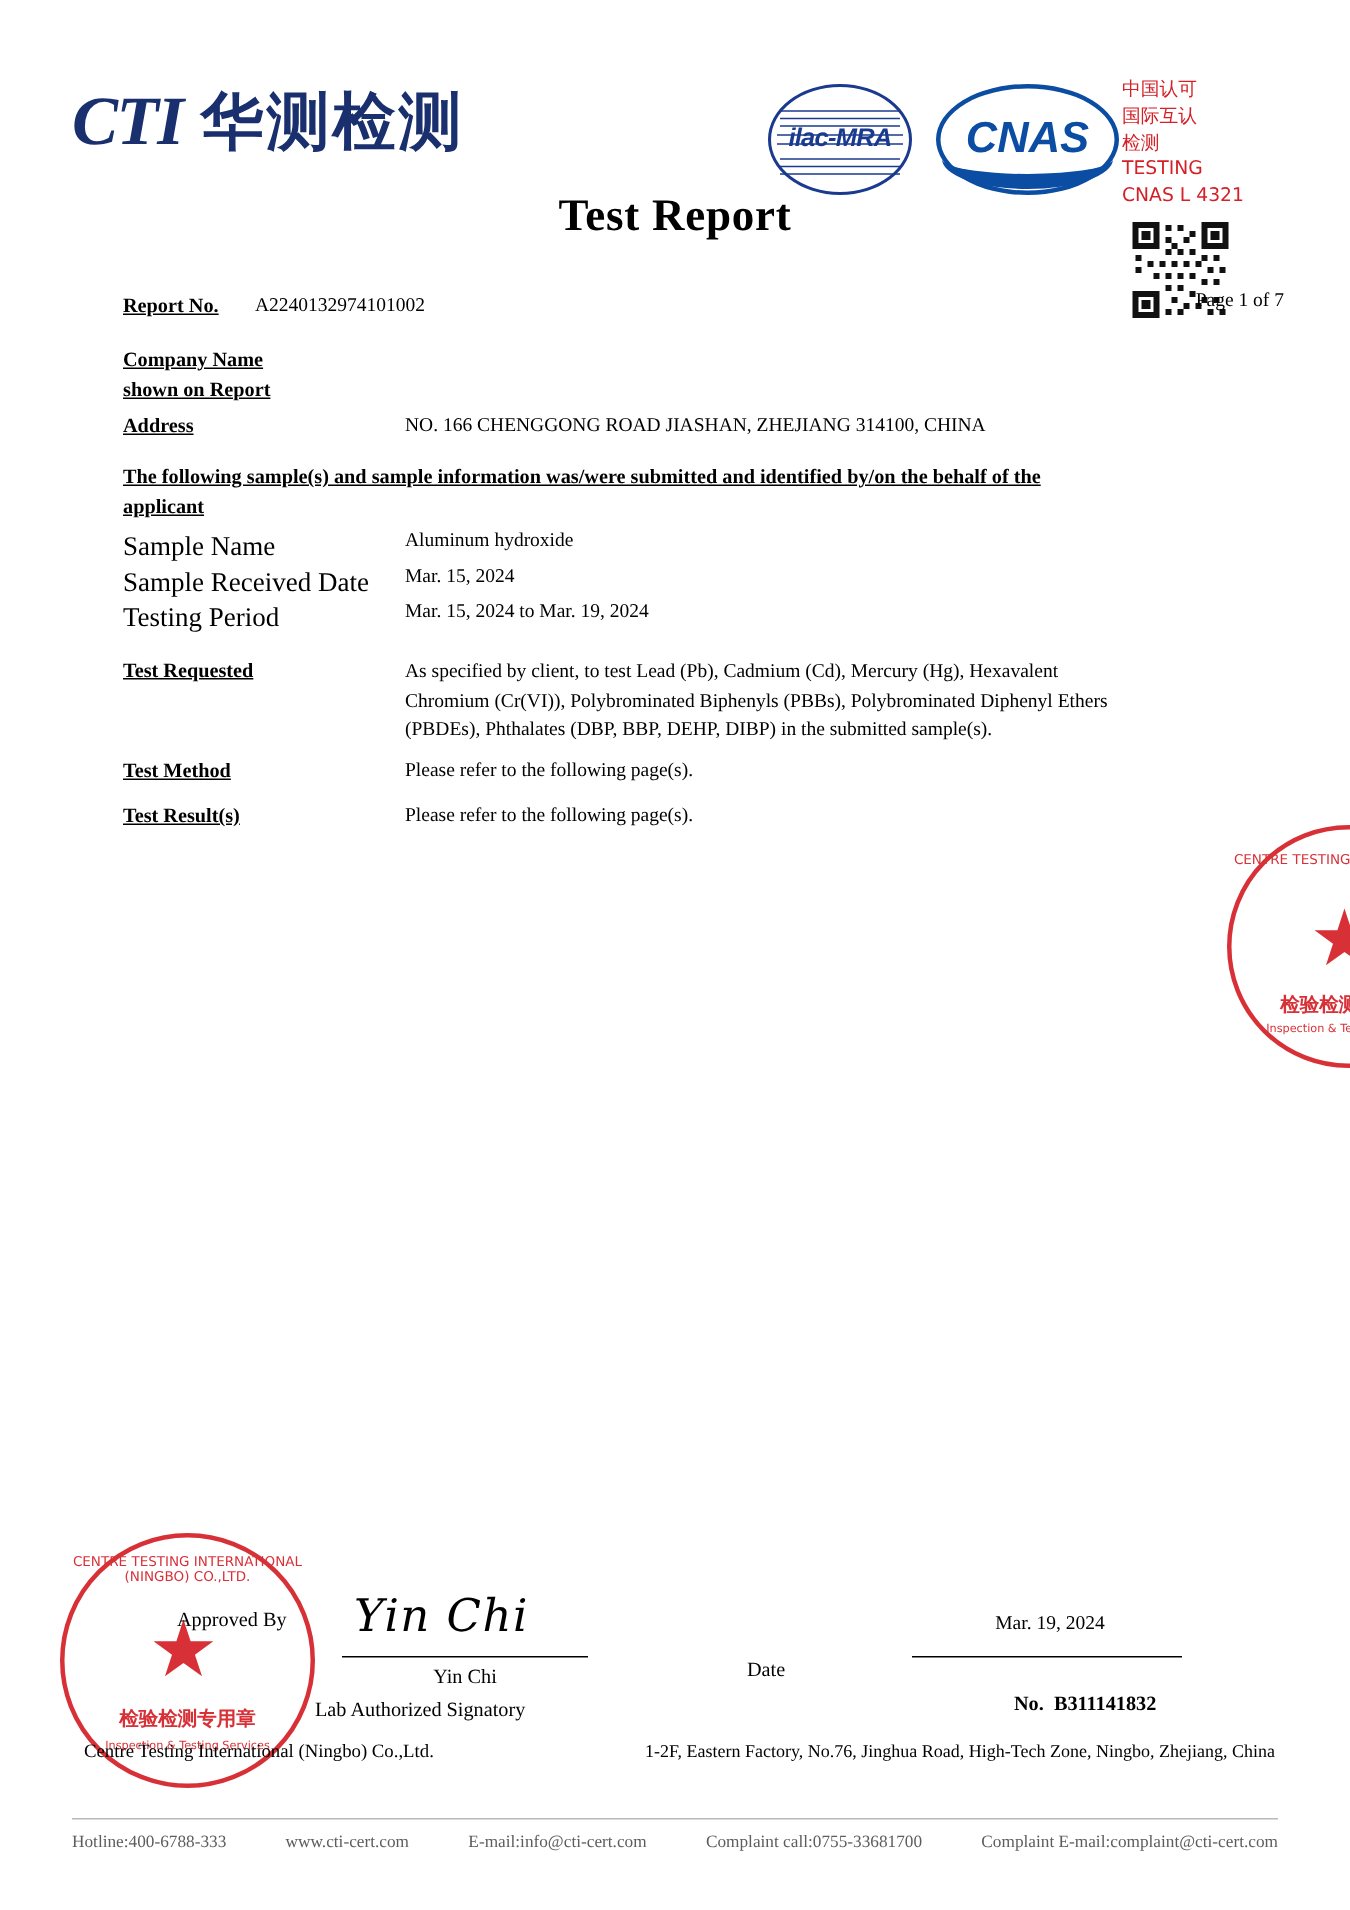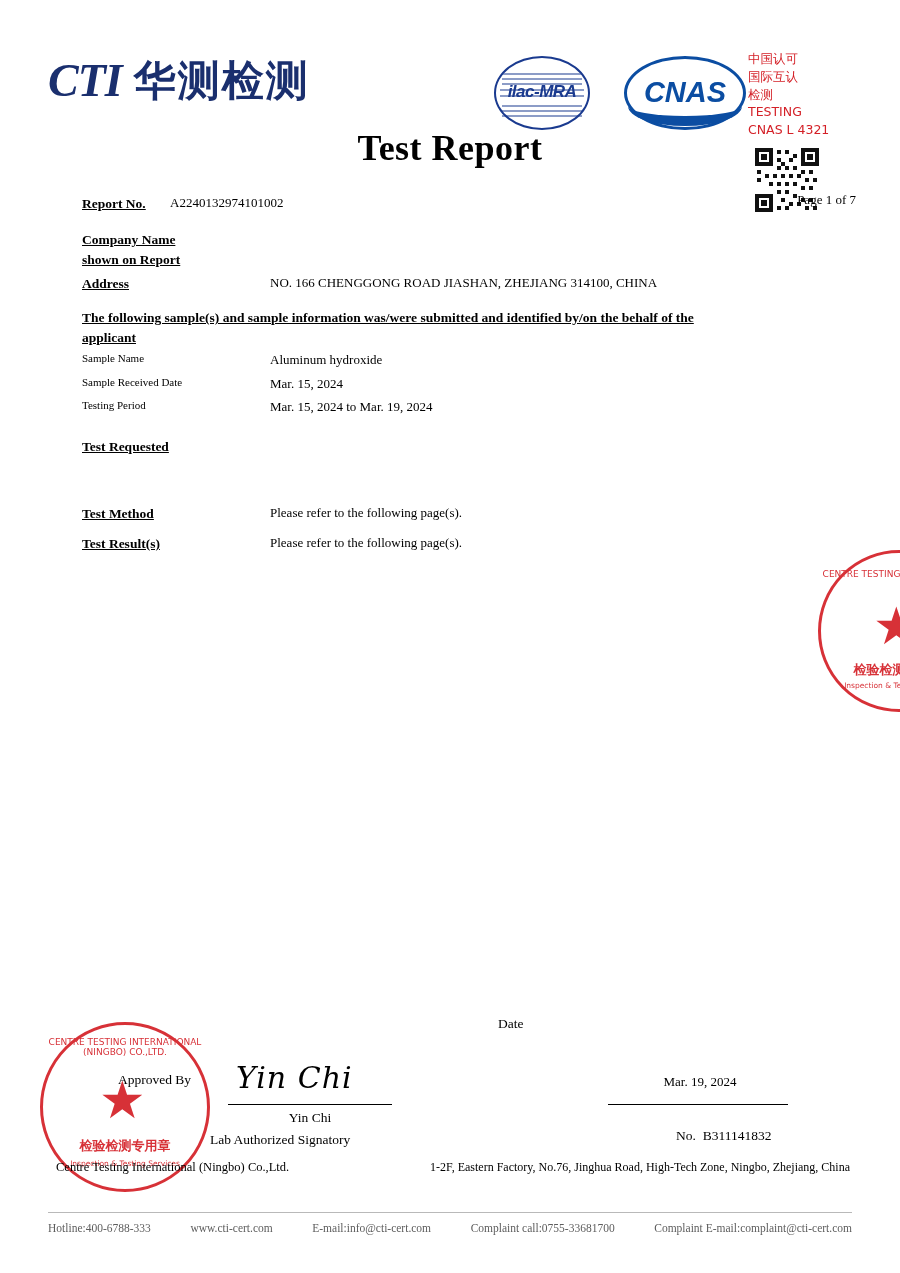--- a/index.html
+++ b/index.html
@@ -50,21 +50,21 @@
     font-weight: bold;
     font-size: 42px;
     color: #1a2f6e;
     margin-left: 12px;
     line-height: 1;
     letter-spacing: 2px;
   }
 
   .ilac {
     position: absolute;
-    left: 488px;
+    left: 506px;
     top: 26px;
     width: 108px;
     height: 82px;
   }
   .ilac .oval {
     position: absolute;
     left: 6px;
     top: 4px;
     width: 96px;
     height: 74px;
@@ -157,21 +157,21 @@
 
   
   .title {
     position: absolute;
     top: 127px;
     left: 0;
     width: 900px;
     text-align: center;
     font-family: "Liberation Serif", serif;
     font-weight: bold;
-    font-size: 36px;
+    font-size: 30px;
     letter-spacing: 0.5px;
   }
 
   .page-of {
     position: absolute;
     right: 44px;
     top: 192px;
     font-size: 13px;
     font-family: "Liberation Serif", serif;
   }
@@ -182,21 +182,21 @@
     font-size: 13.5px;
     line-height: 1.45;
   }
   .label-b {
     font-weight: bold;
     font-size: 13.5px;
     text-decoration: underline;
   }
   .label-n {
     font-weight: normal;
-    font-size: 11px;
+    font-size: 18px;
   }
   .val {
     font-size: 13px;
   }
 
   .lx { left: 82px; }
   .vx { left: 270px; }
 
   .para {
     position: absolute;
@@ -302,21 +302,21 @@
     position: absolute;
     left: 210px;
     top: 1132px;
     width: 200px;
     text-align: left;
     font-size: 13.5px;
   }
   .date-label {
     position: absolute;
     left: 498px;
-    top: 1016px;
+    top: 1105px;
     font-size: 13.5px;
     text-align: right;
   }
   .date-value {
     position: absolute;
     left: 610px;
     top: 1074px;
     width: 180px;
     text-align: center;
     font-size: 13px;
@@ -326,20 +326,21 @@
     left: 608px;
     top: 1104px;
     width: 180px;
     border-bottom: 1px solid #000;
   }
   .no-block {
     position: absolute;
     left: 676px;
     top: 1128px;
     font-size: 13.5px;
+    font-weight: bold;
   }
   .company-foot {
     position: absolute;
     left: 56px;
     top: 1160px;
     font-size: 12.5px;
   }
   .addr-foot {
     position: absolute;
     left: 430px;
@@ -486,20 +487,21 @@
   <div class="field lx label-n" style="top:351px;">Sample Name</div>
   <div class="field vx val" style="top:351px;">Aluminum hydroxide</div>
 
   <div class="field lx label-n" style="top:375px;">Sample Received Date</div>
   <div class="field vx val" style="top:375px;text-align:right;">Mar. 15, 2024</div>
 
   <div class="field lx label-n" style="top:398px;">Testing Period</div>
   <div class="field vx val" style="top:398px;">Mar. 15, 2024 to Mar. 19, 2024</div>
 
   <div class="field lx label-b" style="top:437px;">Test Requested</div>
+  <div class="multi" style="top:437px;">As specified by client, to test Lead (Pb), Cadmium (Cd), Mercury (Hg), Hexavalent Chromium (Cr(VI)), Polybrominated Biphenyls (PBBs), Polybrominated Diphenyl Ethers (PBDEs), Phthalates (DBP, BBP, DEHP, DIBP) in the submitted sample(s).</div>
 
   <div class="field lx label-b" style="top:504px;">Test Method</div>
   <div class="field vx val" style="top:504px;">Please refer to the following page(s).</div>
 
   <div class="field lx label-b" style="top:534px;">Test Result(s)</div>
   <div class="field vx val" style="top:534px;">Please refer to the following page(s).</div>
 
   <div class="stamp stamp-right">
     <div class="star" style="left:52px; top:48px;">★</div>
     <div class="stamp-ring-text" style="top:16px;">CENTRE TESTING INTERNATIONAL</div>

